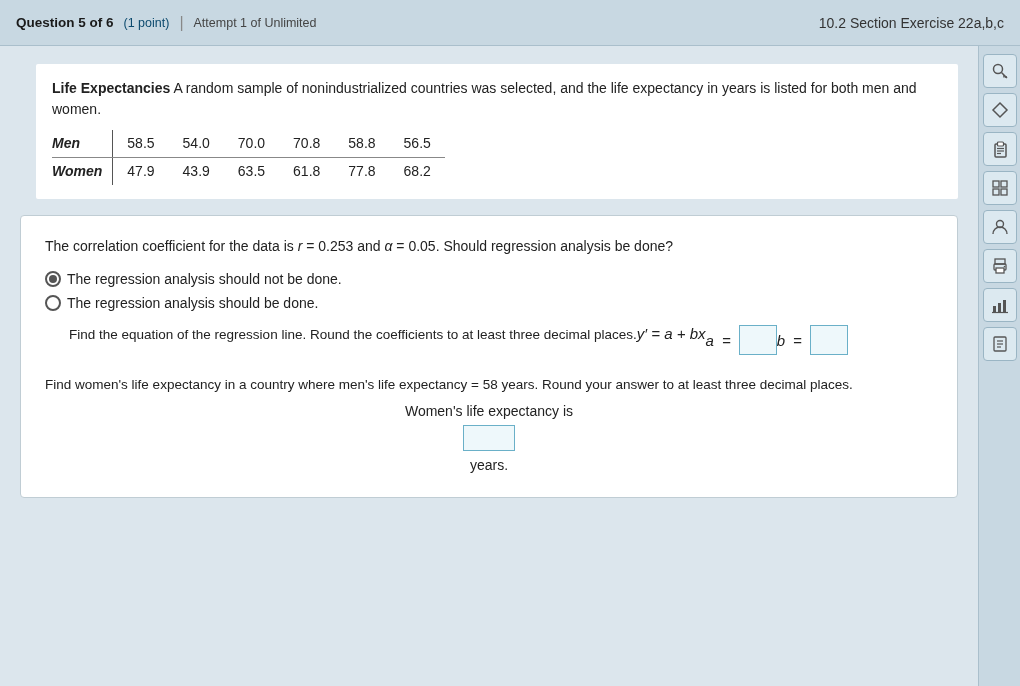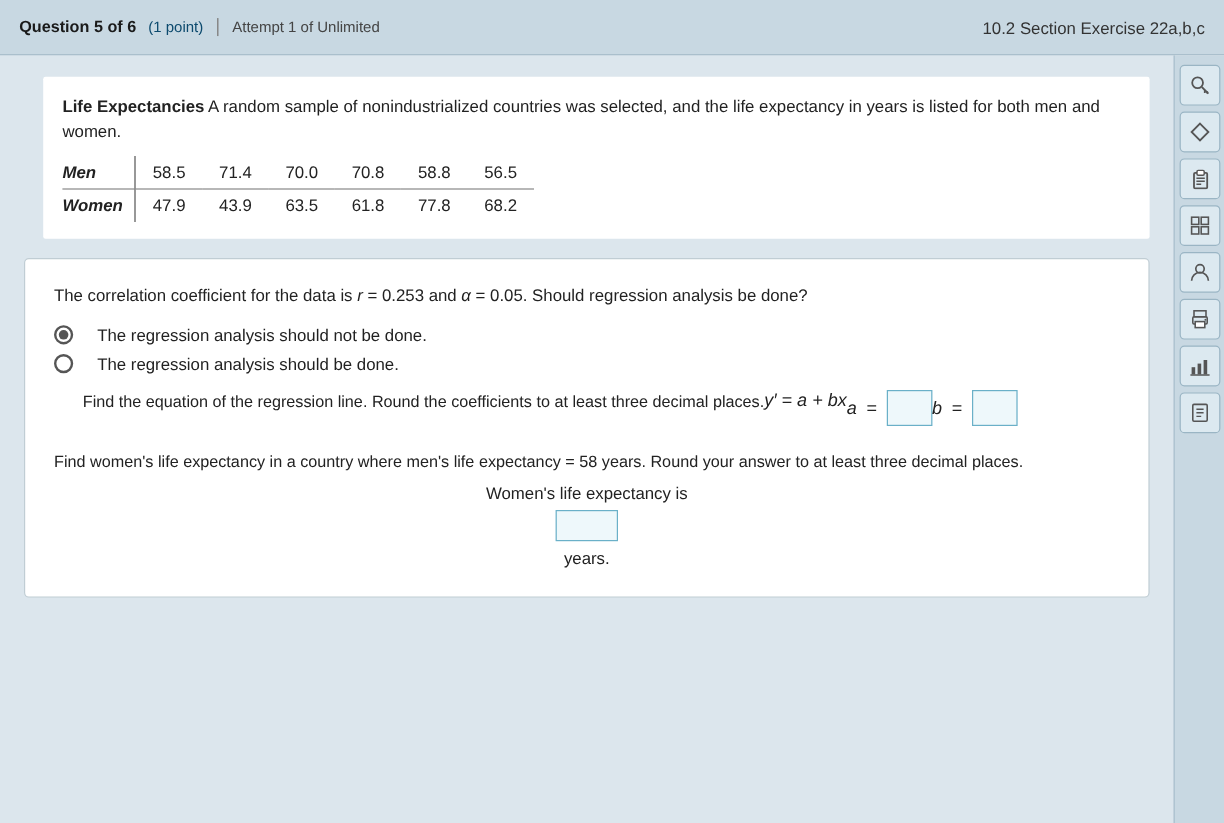--- a/index.html
+++ b/index.html
@@ -163,21 +163,21 @@
 
     
     .radio-group {
       display: flex;
       flex-direction: column;
       gap: 8px;
     }
     .radio-option {
       display: flex;
       align-items: center;
-      gap: 20px;
+      gap: 6px;
       cursor: pointer;
       font-size: 14px;
     }
     .radio-circle {
       width: 16px;
       height: 16px;
       border-radius: 50%;
       border: 2px solid #555;
       display: flex;
       align-items: center;
@@ -278,21 +278,21 @@
         <span class="problem-title">Life Expectancies</span><span> A random sample of nonindustrialized countries was selected, and the life expectancy in years is listed for both men and women.</span>
       </div>
 
       
       <div class="data-table-wrap">
         <table class="data-table">
           <tbody>
               <tr>
             <td class="label-cell">Men</td>
             <td>58.5</td>
-            <td>71.4</td>
+            <td>54.0</td>
             <td>70.0</td>
             <td>70.8</td>
             <td>58.8</td>
             <td>56.5</td>
           </tr>
           <tr>
             <td class="label-cell">Women</td>
             <td>47.9</td>
             <td>43.9</td>
             <td>63.5</td>

